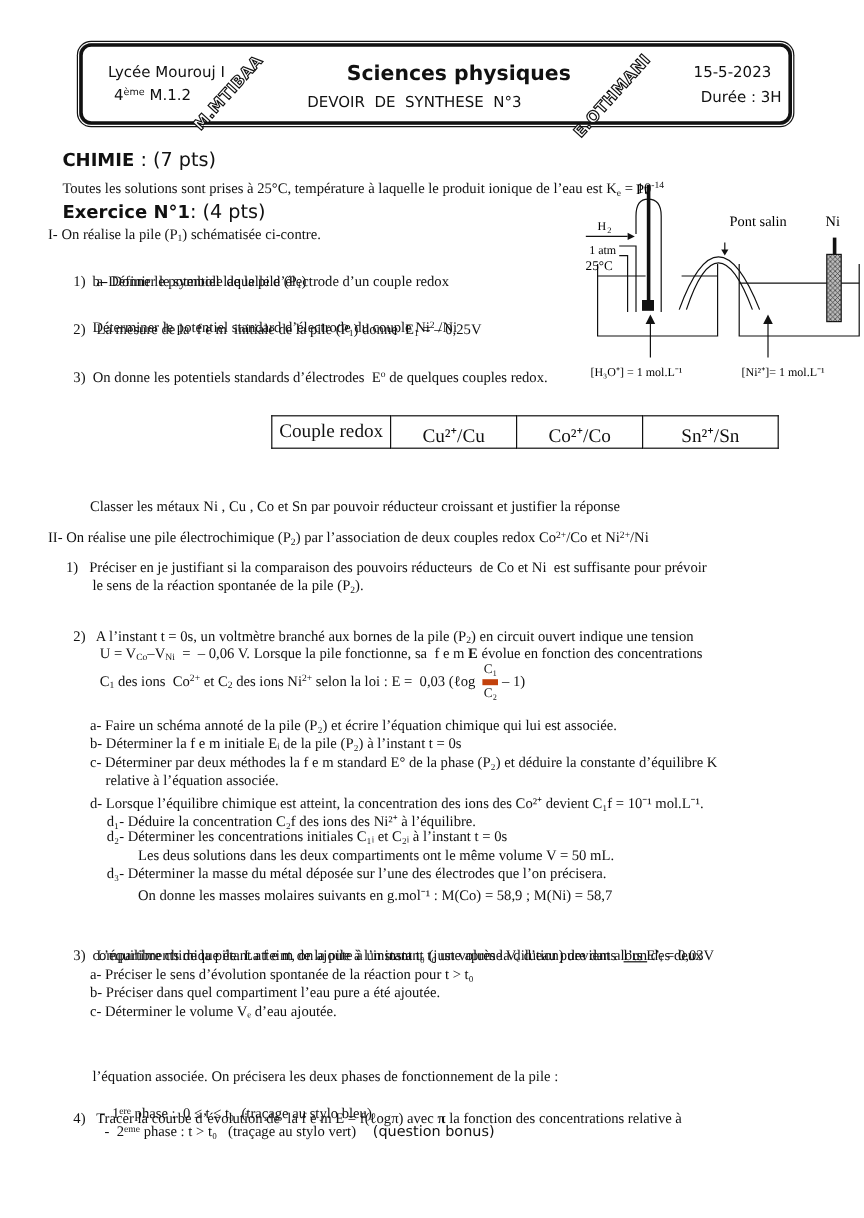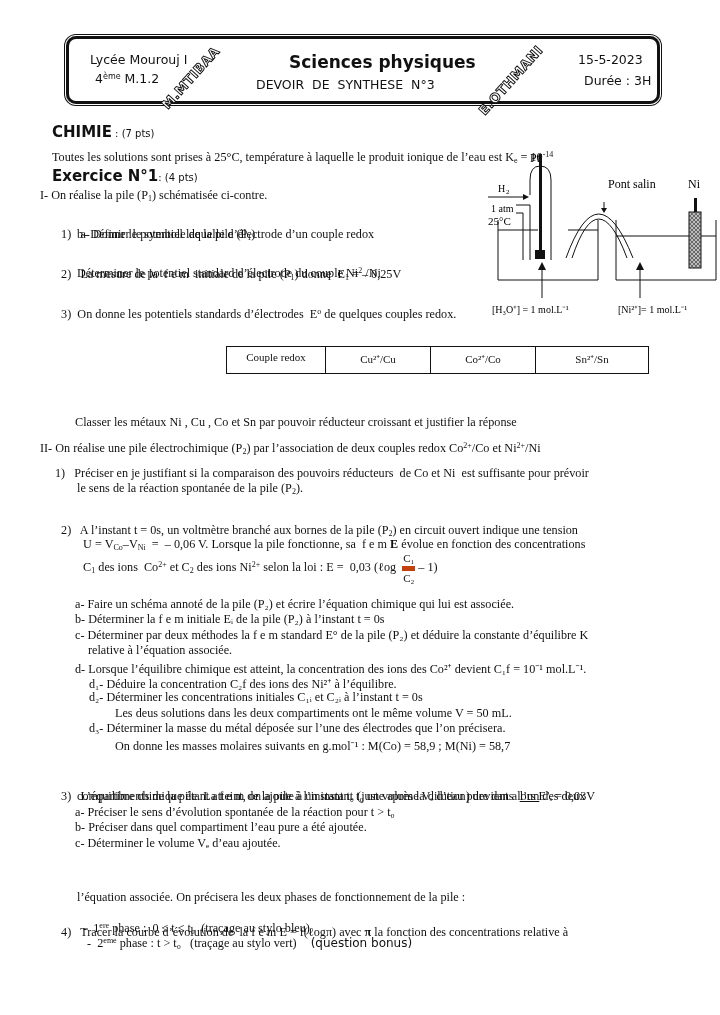--- a/index.html
+++ b/index.html
@@ -14,25 +14,25 @@
   
   .header-box { position: absolute; left: 66px; top: 36px; width: 588px; height: 62px;
                 border: 3px solid #111; border-radius: 10px; box-shadow: 0 0 0 1px #fff, 0 0 0 2px #111; }
   .hdr-text { position: absolute; font-family: "DejaVu Sans", sans-serif; font-size: 12.5px; white-space: nowrap; }
   .hdr-title { position: absolute; font-family: "DejaVu Sans", sans-serif; font-size: 17px; font-weight: bold; white-space: nowrap; }
 
   .stamp { position: absolute; font-family: "DejaVu Sans", sans-serif; font-weight: bold; font-size: 13px;
            color: #fff; -webkit-text-stroke: 1px #111; letter-spacing: 0.5px; transform-origin: left bottom; white-space: nowrap; }
 
   .section-title { font-family: "DejaVu Sans", sans-serif; font-weight: bold; font-size: 15px; }
-  .section-pts { font-family: "DejaVu Sans", sans-serif; font-size: 10px; font-weight: normal; text-align: right; }
+  .section-pts { font-family: "DejaVu Sans", sans-serif; font-size: 16px; font-weight: normal; text-align: right; }
 
   table.pot { position: absolute; left: 226px; top: 346px; border-collapse: collapse; }
   table.pot td { border: 1px solid #111; width: 104px; text-align: center; vertical-align: top;
-                 font-family: "Liberation Serif", serif; font-size: 11px; padding: 4px 0 0 0; }
+                 font-family: "Liberation Serif", serif; font-size: 16px; padding: 4px 0 0 0; }
   table.pot tr.r1 td { height: 22px; }
   table.pot tr.r2 td { height: 18px; padding-top: 3px; }
   table.pot td.first { width: 98px; }
   table.pot td.last { width: 112px; }
 
   .frac { display: inline-block; vertical-align: middle; text-align: center; margin: 0 3px; line-height: 1; }
   .frac span { display: block; font-size: 11px; }
   .frac .num { border-bottom: 5px solid #c2410c; padding: 0 1px 2px; }
   .frac .den { padding-top: 2px; }
   .bold-e { font-weight: bold; }
@@ -156,21 +156,21 @@
 </div>
 <div class="abs" style="left:77px; top:522px; white-space:pre;">
   <span>U = V</span><sub>Co</sub><span>–V</span><sub>Ni</sub><span>  =  – 0,06 V. Lorsque la pile fonctionne, sa  f e m </span><span class="bold-e">E</span><span> évolue en fonction des concentrations</span>
 </div>
 <div class="abs" style="left:77px; top:538px; white-space:pre;">
   <span>C</span><sub>1</sub><span> des ions  Co</span><sup>2+</sup><span> et C</span><sub>2</sub><span> des ions Ni</span><sup>2+</sup><span> selon la loi : E =  0,03 (ℓog </span><span class="frac"><span class="num">C₁</span><span class="den">C₂</span></span><span>– 1)</span>
 </div>
 
 <div class="abs" style="left:75px; top:597px;">a- Faire un schéma annoté de la pile (P₂) et écrire l’équation chimique qui lui est associée.</div>
 <div class="abs" style="left:75px; top:612px;">b- Déterminer la  f e m initiale Eᵢ de la pile (P₂) à l’instant t = 0s</div>
-<div class="abs" style="left:75px; top:628px;">c- Déterminer par deux méthodes  la  f e m  standard  E° de la pile (P₂) et déduire la constante d’équilibre K</div>
+<div class="abs" style="left:75px; top:628px;">c- Déterminer par deux méthodes  la  f e m  standard  E° de la phase (P₂) et déduire la constante d’équilibre K</div>
 <div class="abs" style="left:88px; top:643px;">relative à l’équation associée.</div>
 <div class="abs" style="left:75px; top:660px;">d- Lorsque l’équilibre chimique est atteint, la concentration des ions des Co²⁺ devient C₁f  = 10⁻¹ mol.L⁻¹.</div>
 <div class="abs" style="left:89px; top:675px;">d₁-  Déduire la concentration C₂f  des ions des Ni²⁺ à l’équilibre.</div>
 <div class="abs" style="left:89px; top:690px;">d₂-  Déterminer les concentrations initiales C₁ᵢ et C₂ᵢ  à l’instant t = 0s</div>
 <div class="abs" style="left:115px; top:706px;">Les deus solutions dans les deux compartiments ont le même volume V = 50 mL.</div>
 <div class="abs" style="left:89px; top:721px;">d₃-  Déterminer la masse du métal déposée sur l’une des électrodes que l’on précisera.</div>
 <div class="abs" style="left:115px; top:737px;">On donne les masses molaires suivants en g.mol⁻¹ : M(Co) = 58,9  ;  M(Ni) = 58,7</div>
 
 <div class="abs" style="left:55px; top:774px; white-space:pre;">
   <span>3)   L’équilibre chimique étant atteint, on ajoute à un instant t₀ un volume Vₑ d’eau pure dans  </span><span class="underline">l’un</span><span> des deux</span>

